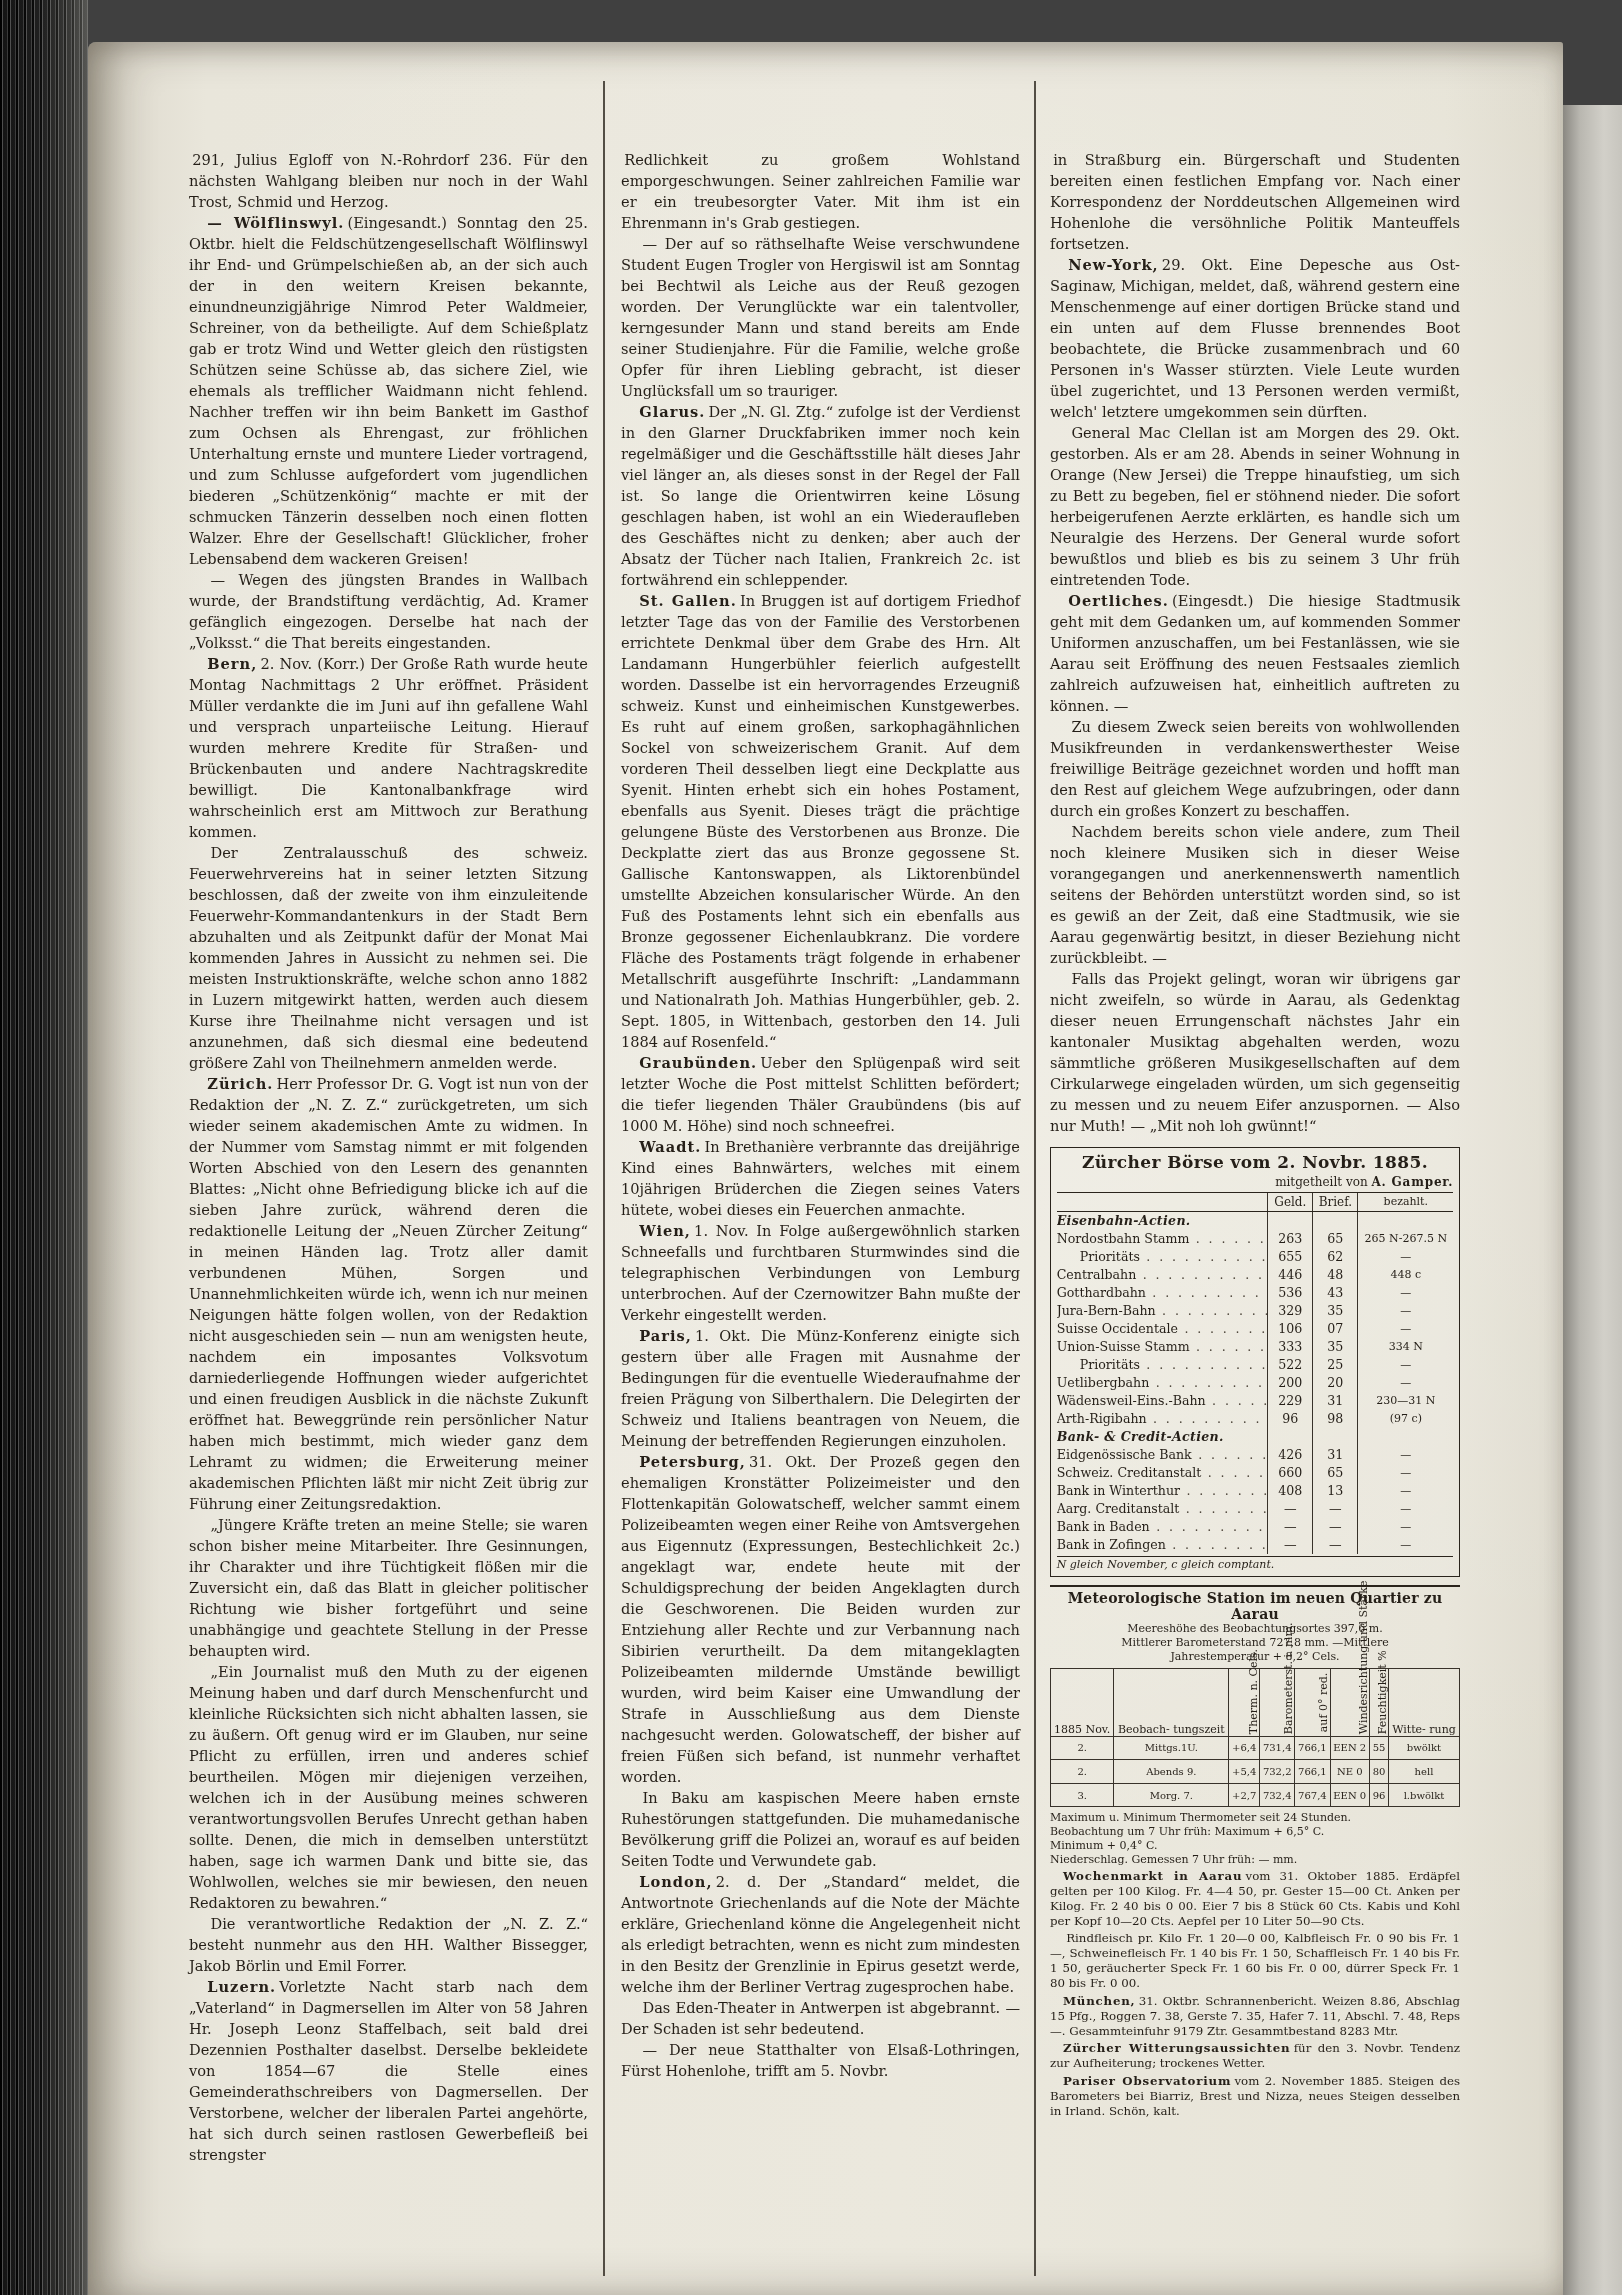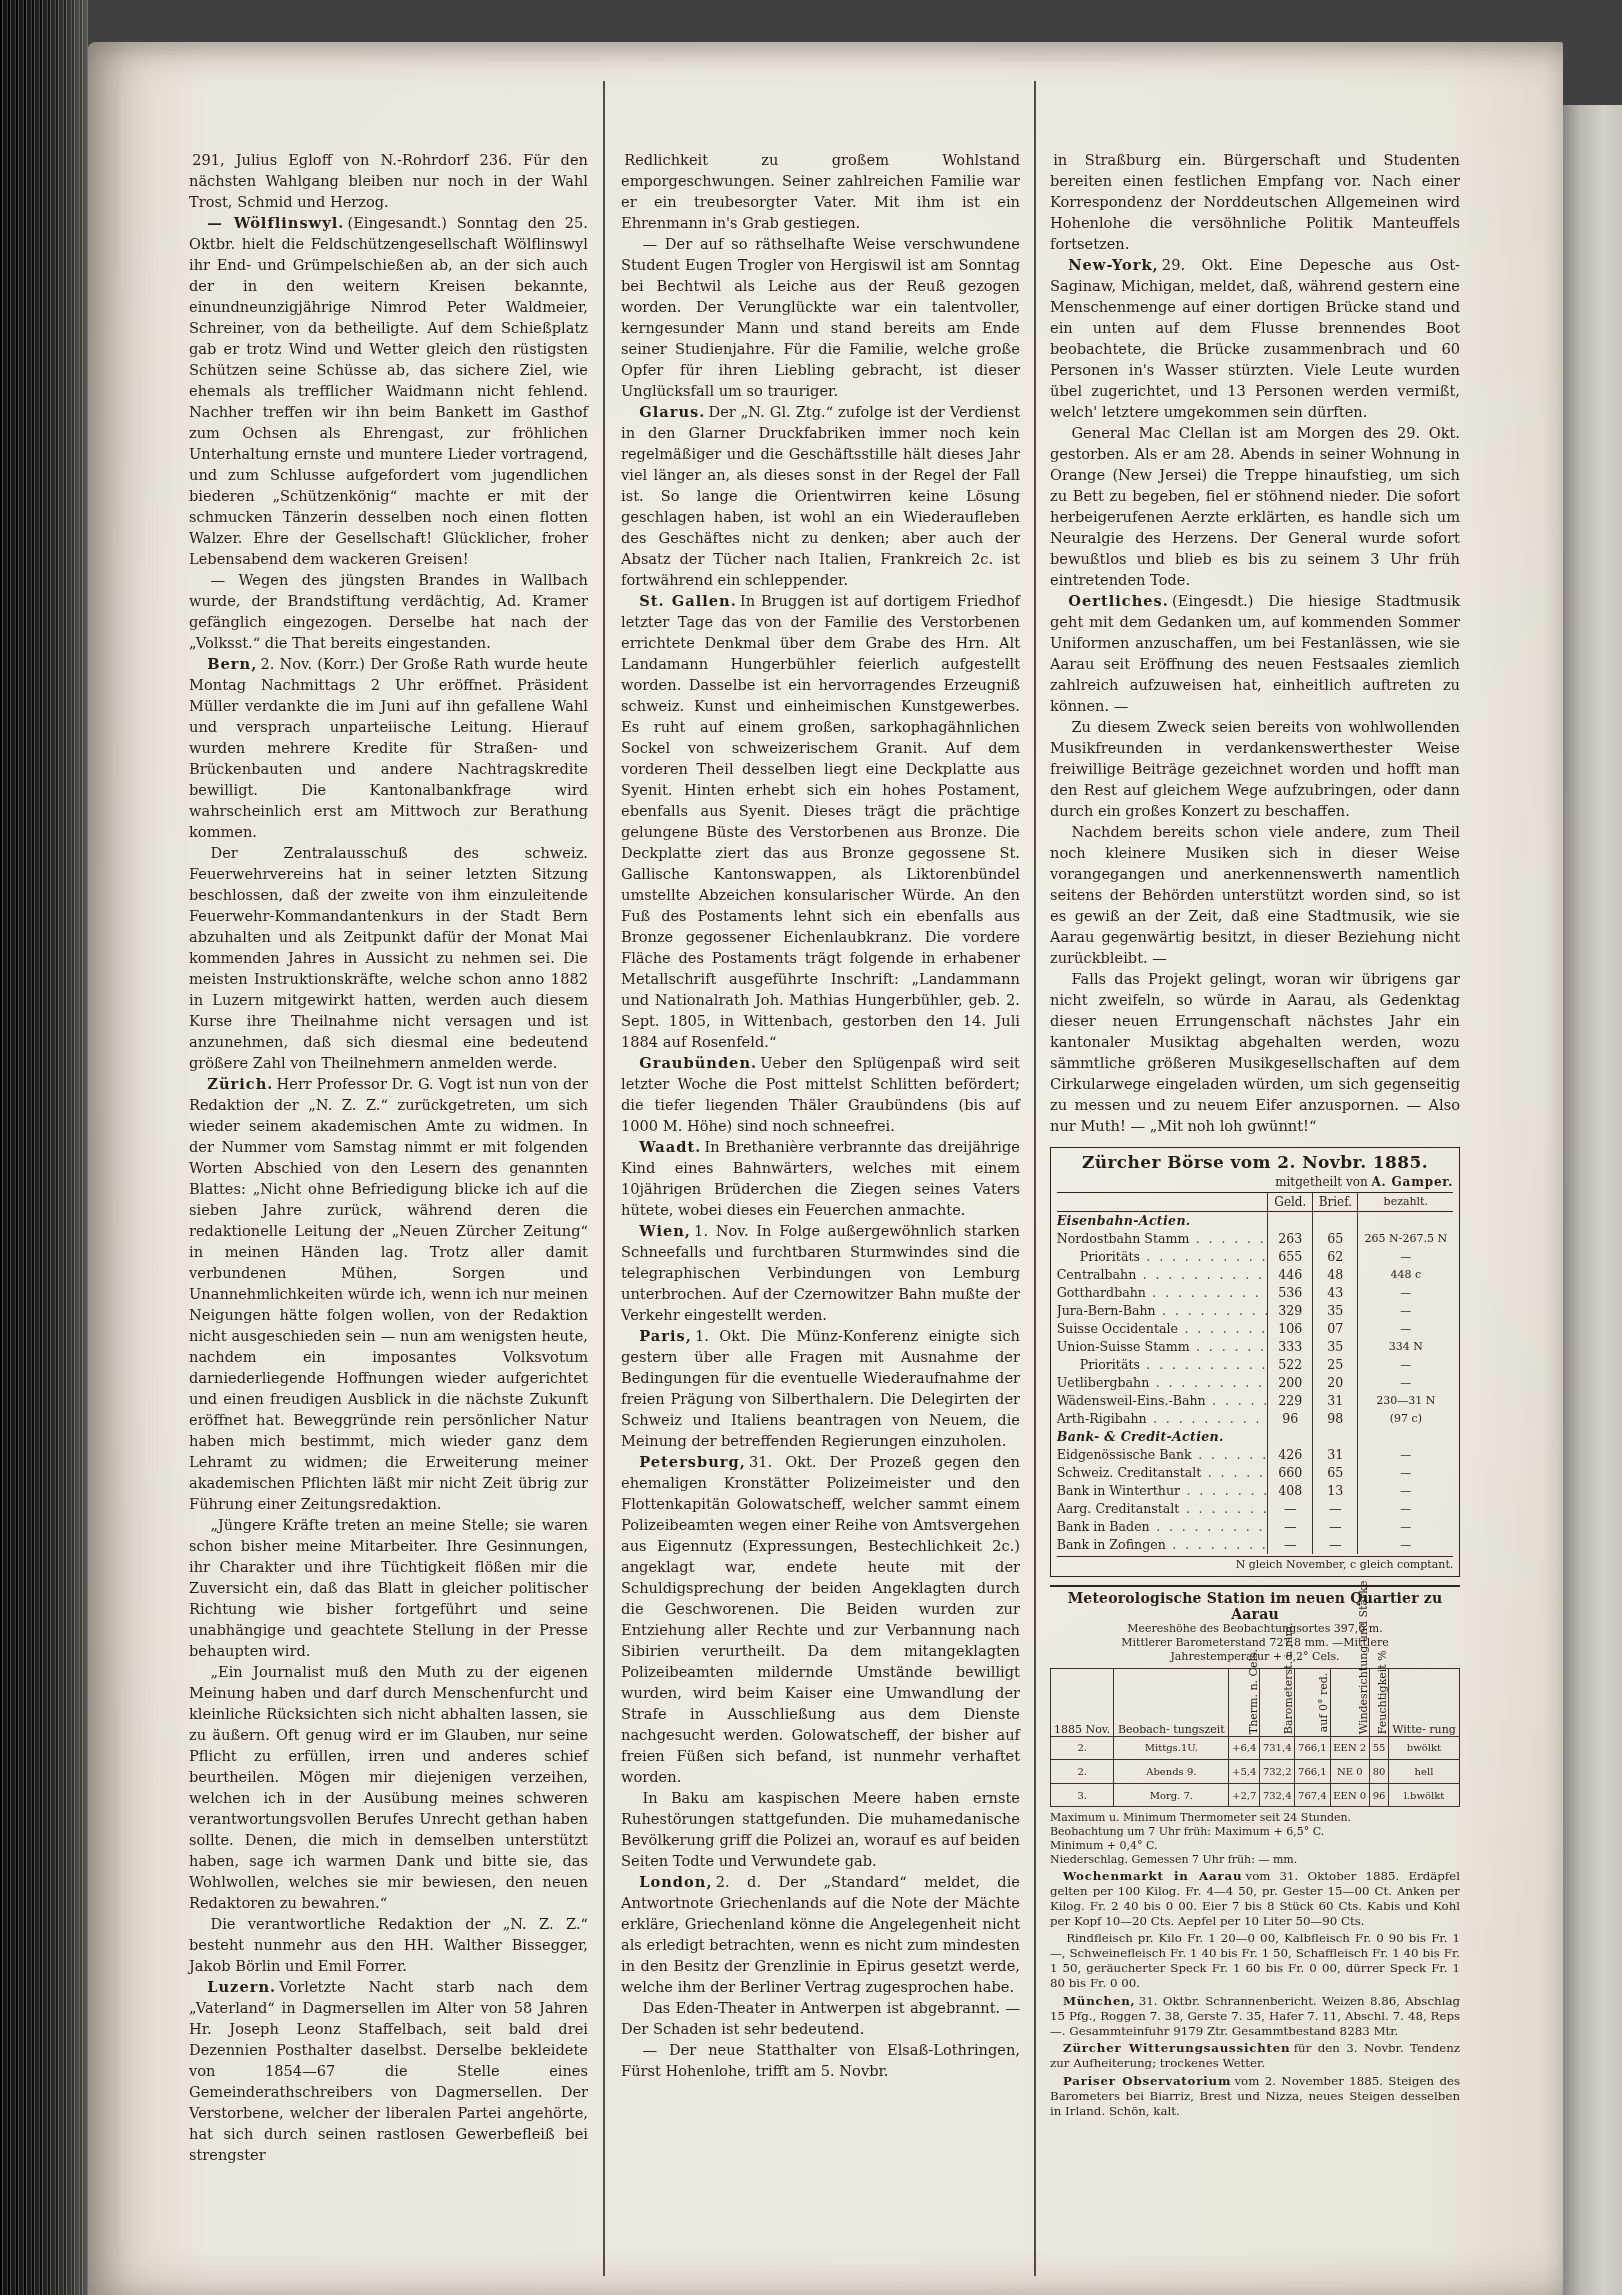--- a/index.html
+++ b/index.html
@@ -63,21 +63,21 @@
   .b-head{border-bottom:1.2px solid #2a241c;font-size:12px;line-height:18px;}
   .b-head .bv,.b-head .bz{text-align:center;}
   .b-row{font-size:12.6px;line-height:18px;}
   .bn{white-space:nowrap;overflow:hidden;text-align:left;}
   .b-row .bn::after{content:" . . . . . . . . . . . . . . . . . . . . . . . .";letter-spacing:2.4px;color:#4e463b;}
   .b-row.sect .bn::after{content:"";}
   .b-row.sect .bn{font-style:italic;font-weight:700;letter-spacing:0.3px;}
   .b-row.ind .bn{padding-left:23px;}
   .bv,.bz{border-left:1px solid #38322a;text-align:center;align-self:stretch;}
   .bz{font-size:11px;}
-  .b-foot{border-top:1.2px solid #2a241c;margin-top:1.6px;text-align:right;font-size:11px;line-height:16px;text-indent:0;}
+  .b-foot{border-top:1.2px solid #2a241c;margin-top:1.6px;text-align:left;font-size:11px;line-height:16px;text-indent:0;font-style:italic;}
 
   
   .meteo{margin-top:4.9px;border-top:2.4px solid #2a241c;padding-top:3.2px;}
   .m-title{font-weight:700;font-size:14px;text-align:center;line-height:16px;letter-spacing:0.2px;}
   .m-line{text-align:center;font-size:11px;line-height:13.8px;}
   .m-table{border-collapse:collapse;margin:4.9px auto 3.2px auto;width:100%;}
   .m-table th,.m-table td{border:0.8px solid #38322a;padding:0.8px 2.4px;}
   .m-th{font-size:11px;line-height:9.7px;font-weight:400;vertical-align:bottom;text-align:center;}
   .m-th.rot{writing-mode:vertical-rl;transform:rotate(180deg);height:63px;white-space:nowrap;padding:1.6px 0.8px;}
   .m-td{font-size:10px;text-align:center;white-space:nowrap;}

